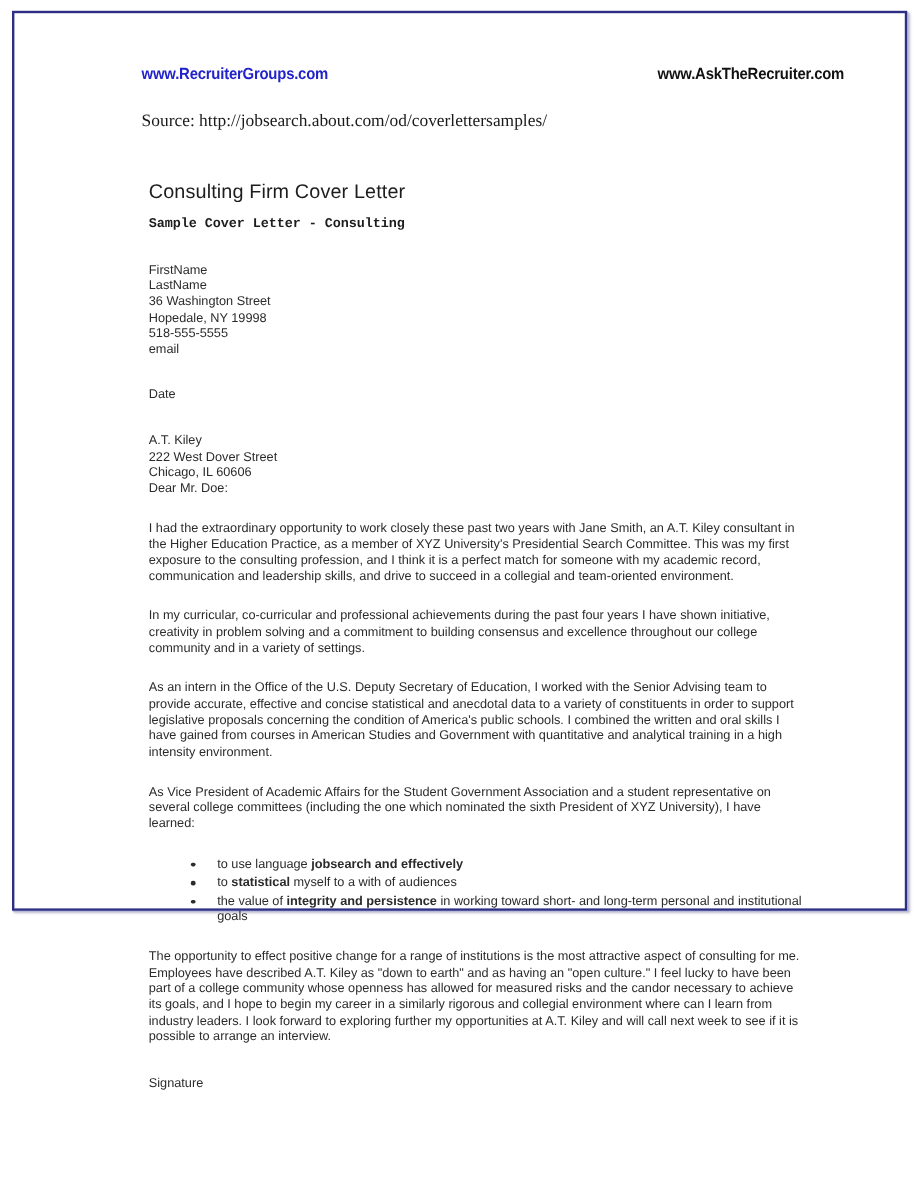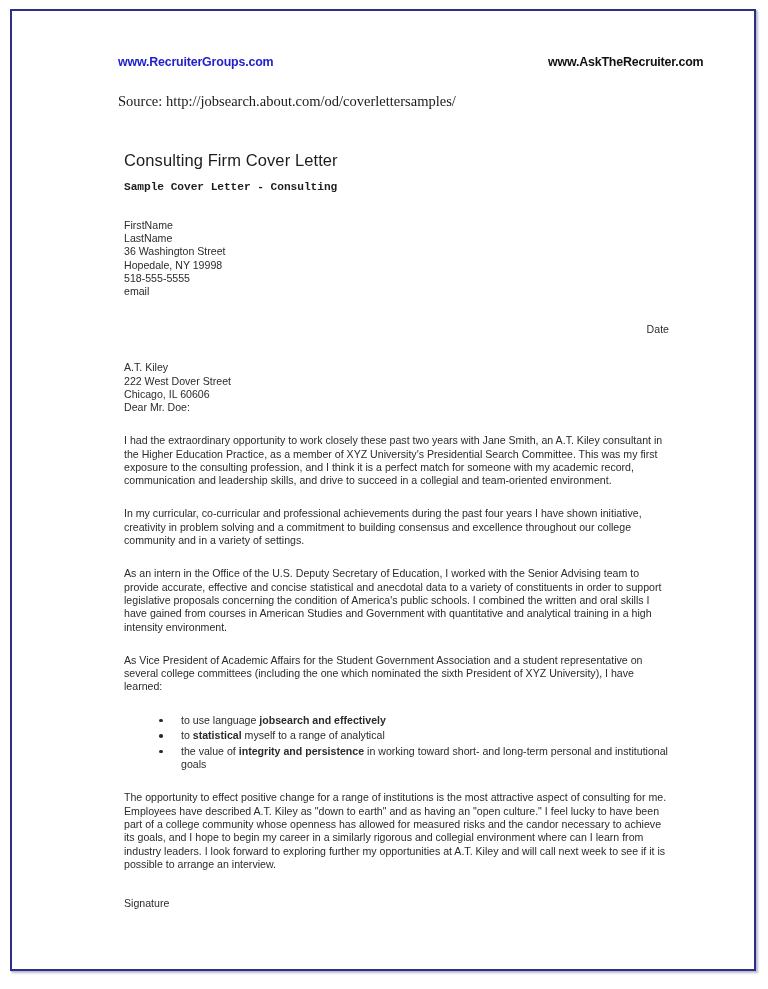--- a/index.html
+++ b/index.html
@@ -15,21 +15,21 @@
     font-family: "Liberation Sans", sans-serif;
     -webkit-font-smoothing: antialiased;
   }
 
   
   #page-frame {
     position: absolute;
     left: 10px;
     top: 9px;
     width: 746px;
-    height: 962px;
+    height: 750px;
     background: #ffffff;
     border: 2px solid #2d2f85;
     box-sizing: border-box;
     box-shadow: 1px 1px 0 0 #b9bad6, 2px 2px 2px 0 rgba(60,60,110,.35);
   }
   #page-frame::before {
     
     content: "";
     position: absolute;
     left: 1px; top: 1px; right: 1px; bottom: 1px;
@@ -116,21 +116,20 @@
     color: #2b2b2b;
     margin: 0 0 0 0;
   }
   .addr-block .line { display: block; white-space: nowrap; }
 
   .spacer-date { height: 25px; }
   .date-line {
     font-size: 10.6px;
     line-height: 13.2px;
     color: #2b2b2b;
-    text-align: right;
   }
   .spacer-inside { height: 25px; }
 
   .recipient-block {
     font-size: 10.6px;
     line-height: 13.2px;
     color: #2b2b2b;
   }
   .recipient-block .line { display: block; white-space: nowrap; }
 
@@ -218,21 +217,21 @@
       <p class="body-para">I had the extraordinary opportunity to work closely these past two years with Jane Smith, an A.T. Kiley consultant in the Higher Education Practice, as a member of XYZ University's Presidential Search Committee. This was my first exposure to the consulting profession, and I think it is a perfect match for someone with my academic record, communication and leadership skills, and drive to succeed in a collegial and team-oriented environment.</p>
       <p class="body-para">In my curricular, co-curricular and professional achievements during the past four years I have shown initiative, creativity in problem solving and a commitment to building consensus and excellence throughout our college community and in a variety of settings.</p>
       <p class="body-para">As an intern in the Office of the U.S. Deputy Secretary of Education, I worked with the Senior Advising team to provide accurate, effective and concise statistical and anecdotal data to a variety of constituents in order to support legislative proposals concerning the condition of America's public schools. I combined the written and oral skills I have gained from courses in American Studies and Government with quantitative and analytical training in a high intensity environment.</p>
       <p class="body-para">As Vice President of Academic Affairs for the Student Government Association and a student representative on several college committees (including the one which nominated the sixth President of XYZ University), I have learned:</p>
 
       <ul class="bullet-list">
         <li>
           <span>to use language </span><b>jobsearch and effectively</b><span></span>
         </li>
         <li>
-          <span>to </span><b>statistical</b><span> myself to a range of analytical</span>
+          <span>to </span><b>statistical</b><span> myself to a with of audiences</span>
         </li>
         <li>
           <span>the value of </span><b>integrity and persistence</b><span> in working toward short- and long-term personal and institutional goals</span>
         </li>
       </ul>
 
       <p class="body-para">The opportunity to effect positive change for a range of institutions is the most attractive aspect of consulting for me. Employees have described A.T. Kiley as "down to earth" and as having an "open culture." I feel lucky to have been part of a college community whose openness has allowed for measured risks and the candor necessary to achieve its goals, and I hope to begin my career in a similarly rigorous and collegial environment where can I learn from industry leaders. I look forward to exploring further my opportunities at A.T. Kiley and will call next week to see if it is possible to arrange an interview.</p>
 
       <div class="signature-line">Signature</div>
 

